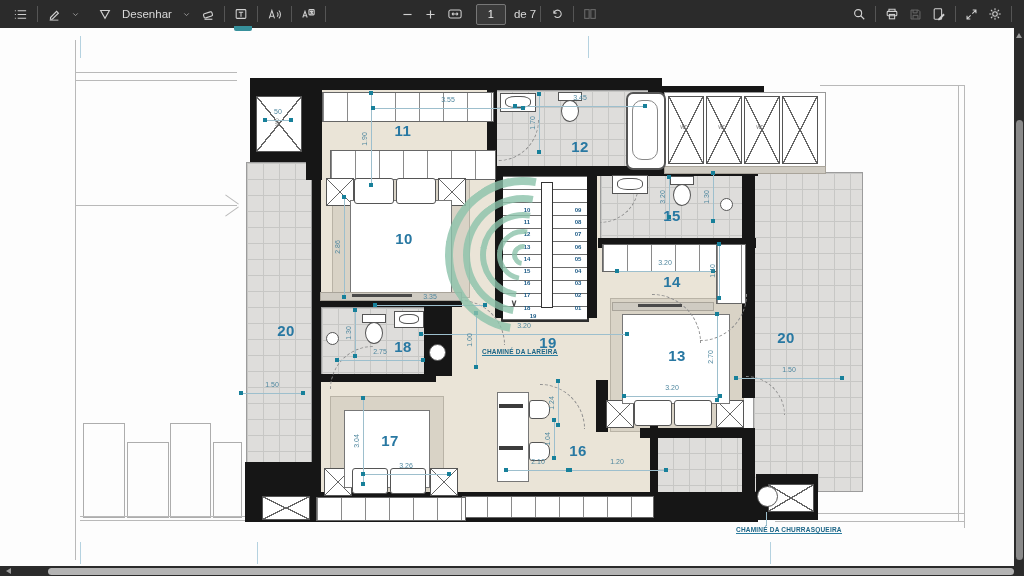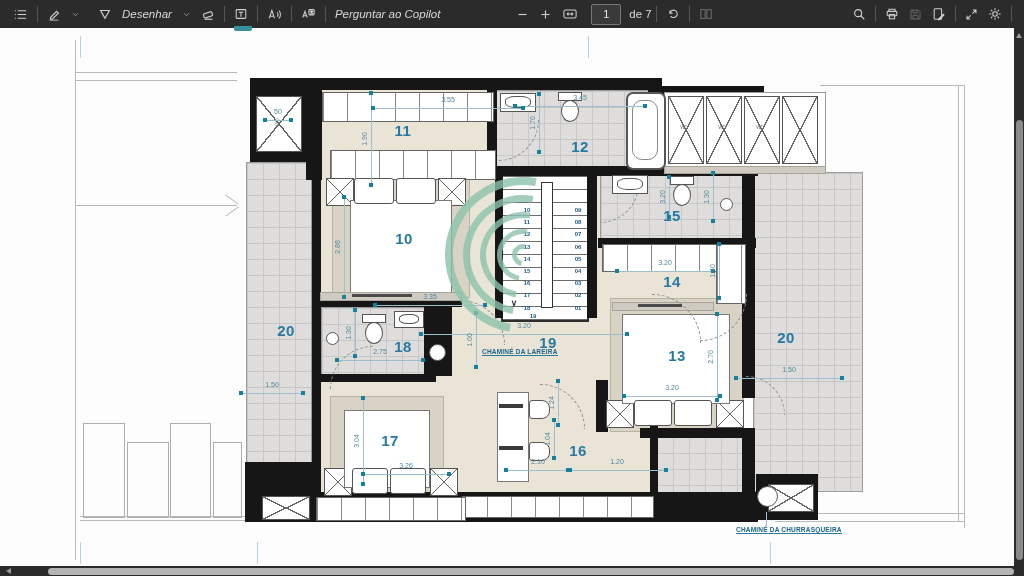--- a/index.html
+++ b/index.html
@@ -1,21 +1,21 @@
 <!DOCTYPE html>
 <html><head>
 <meta charset="utf-8">
 <style>
   html,body{margin:0;padding:0;background:#202020;}
   #app{position:relative;width:1024px;height:576px;overflow:hidden;font-family:"Liberation Sans",sans-serif;background:#fff;}
   
   #toolbar{position:absolute;left:0;top:0;width:1024px;height:28px;background:#2b2b2b;z-index:30;
     display:flex;align-items:center;color:#d9d9d9;font-size:11.5px;}
   .tb{display:flex;align-items:center;gap:10px;background:none;border:none;color:#d9d9d9;
-    font-family:"Liberation Sans",sans-serif;font-size:11.5px;height:24px;padding:0 5px;border-radius:3px;cursor:default;font-style:italic;}
+    font-family:"Liberation Sans",sans-serif;font-size:11.5px;height:24px;padding:0 5px;border-radius:3px;cursor:default;}
   .tb svg{display:block}
   .tsep{width:1px;height:16px;background:#555;margin:0 4px;flex:0 0 auto;}
   .tgap{width:8px;flex:0 0 auto}
   #pageNum{width:24px;height:17px;background:#3a3a3a;border:1px solid #777;color:#eee;text-align:center;
     font-size:11px;border-radius:2px;font-family:"Liberation Sans",sans-serif;}
   .dim-ic{opacity:.38}
   .chev{opacity:.8}
   
   #page{position:absolute;left:0;top:28px;width:1014px;height:538px;background:#fdfdfd;overflow:hidden;z-index:1;}
   #plan,.abs{position:absolute;}
@@ -115,21 +115,20 @@
     </button>
     <div class="tsep"></div>
     <button class="tb">
       <svg width="15" height="14" viewBox="0 0 16 16" fill="none" stroke="#d0d0d0" stroke-width="1.2">
           <path d="M1.5 12l2.5-7 2.5 7M2.5 10h3"></path>
           <rect x="8.5" y="3" width="6" height="6" rx="1"></rect>
           <path d="M11.5 4v1M9.5 5h4M12.8 5c-.5 1.8-2 2.8-3.3 3.2M10.3 5c.5 1.6 2 2.7 3.2 3"></path>
         </svg>
     </button>
     <div class="tsep"></div>
-    <span class="tb">Perguntar ao Copilot</span>
 
     <div style="width:66px"></div>
 
     <button class="tb">
       <svg width="13" height="13" viewBox="0 0 16 16" stroke="#d0d0d0" stroke-width="1.4">
           <path d="M3 8h10"></path>
         </svg>
     </button>
     <button class="tb">
       <svg width="13" height="13" viewBox="0 0 16 16" stroke="#d0d0d0" stroke-width="1.4">

